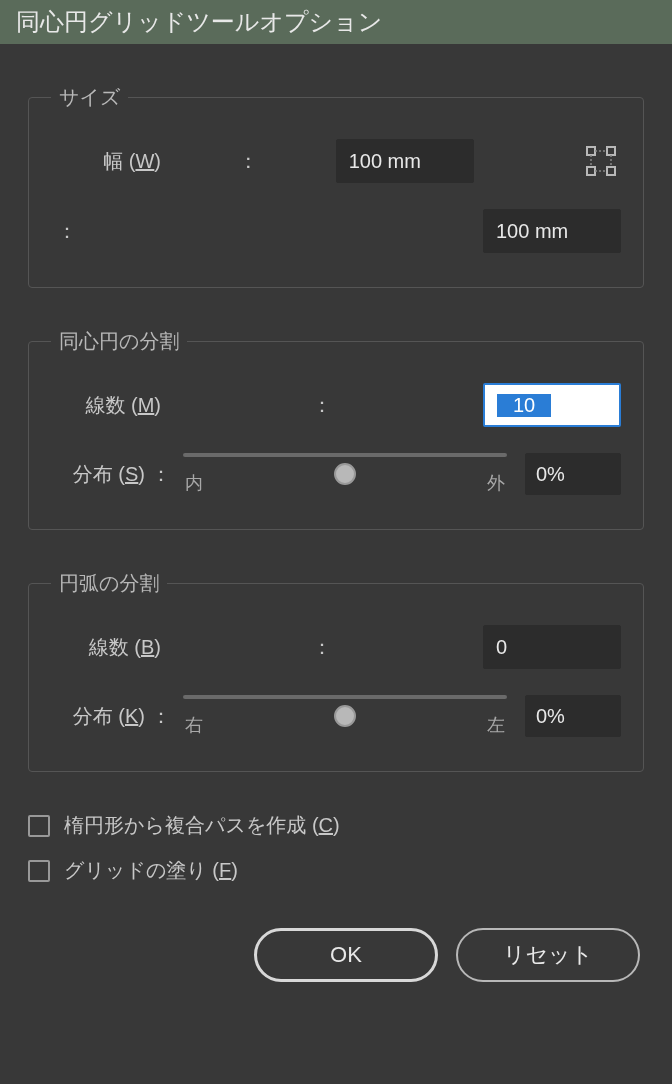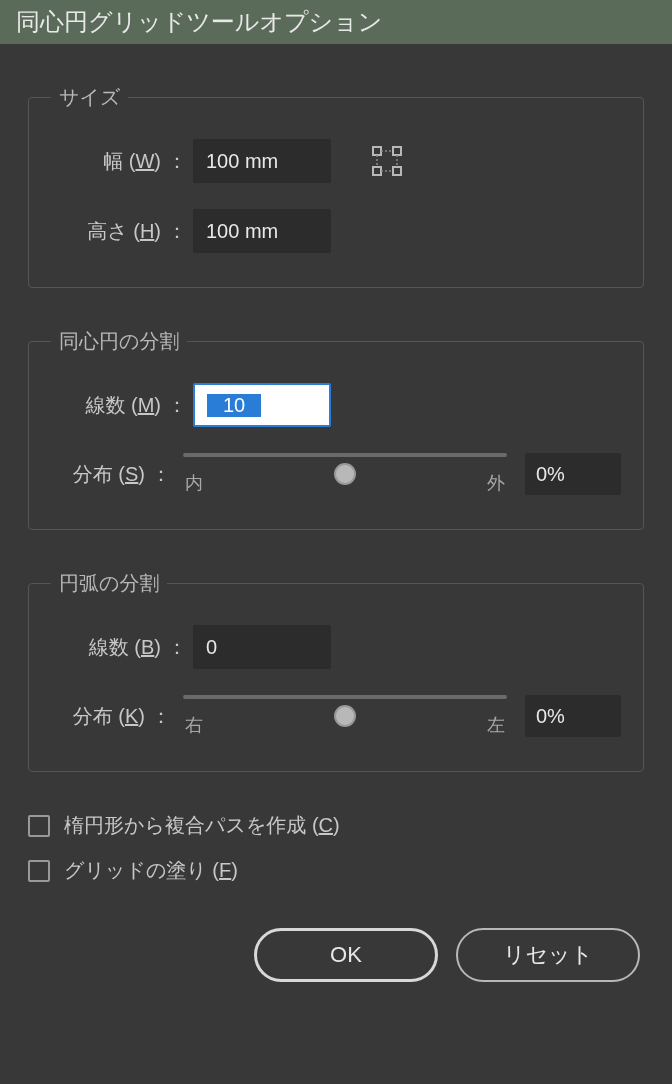--- a/index.html
+++ b/index.html
@@ -32,20 +32,21 @@
   }
   legend {
     padding: 0 8px;
     color: #b8b8b8;
     font-size: 20px;
   }
   .row {
     display: flex;
     align-items: center;
     margin-bottom: 26px;
+    justify-content: space-between;
   }
   .row:last-child { margin-bottom: 0; }
   .lbl {
     color: #c8c8c8;
     text-align: right;
     min-width: 110px;
     font-size: 20px;
   }
   .lbl .hotkey { text-decoration: underline; }
   .colon {
@@ -186,23 +187,20 @@
           <rect x="26" y="26" width="8" height="8" fill="none" stroke="#b8b8b8" stroke-width="2"></rect>
           <line x1="14" y1="10" x2="26" y2="10" stroke="#888" stroke-width="1.5" stroke-dasharray="2 2"></line>
           <line x1="14" y1="30" x2="26" y2="30" stroke="#888" stroke-width="1.5" stroke-dasharray="2 2"></line>
           <line x1="10" y1="14" x2="10" y2="26" stroke="#888" stroke-width="1.5" stroke-dasharray="2 2"></line>
           <line x1="30" y1="14" x2="30" y2="26" stroke="#888" stroke-width="1.5" stroke-dasharray="2 2"></line>
         </svg>
       </span>
     </div>
 
     <div class="row" style="margin-bottom:0">
-      <span class="lbl">
-        <span>高さ (</span><span class="hotkey">H</span><span>)</span>
-      </span>
       <span class="colon">：</span>
       <input class="textfield" value="100 mm" style="">
     </div>
   </fieldset>
 
   <fieldset>
     <legend>同心円の分割</legend>
 
     <div class="row">
       <span class="lbl">

